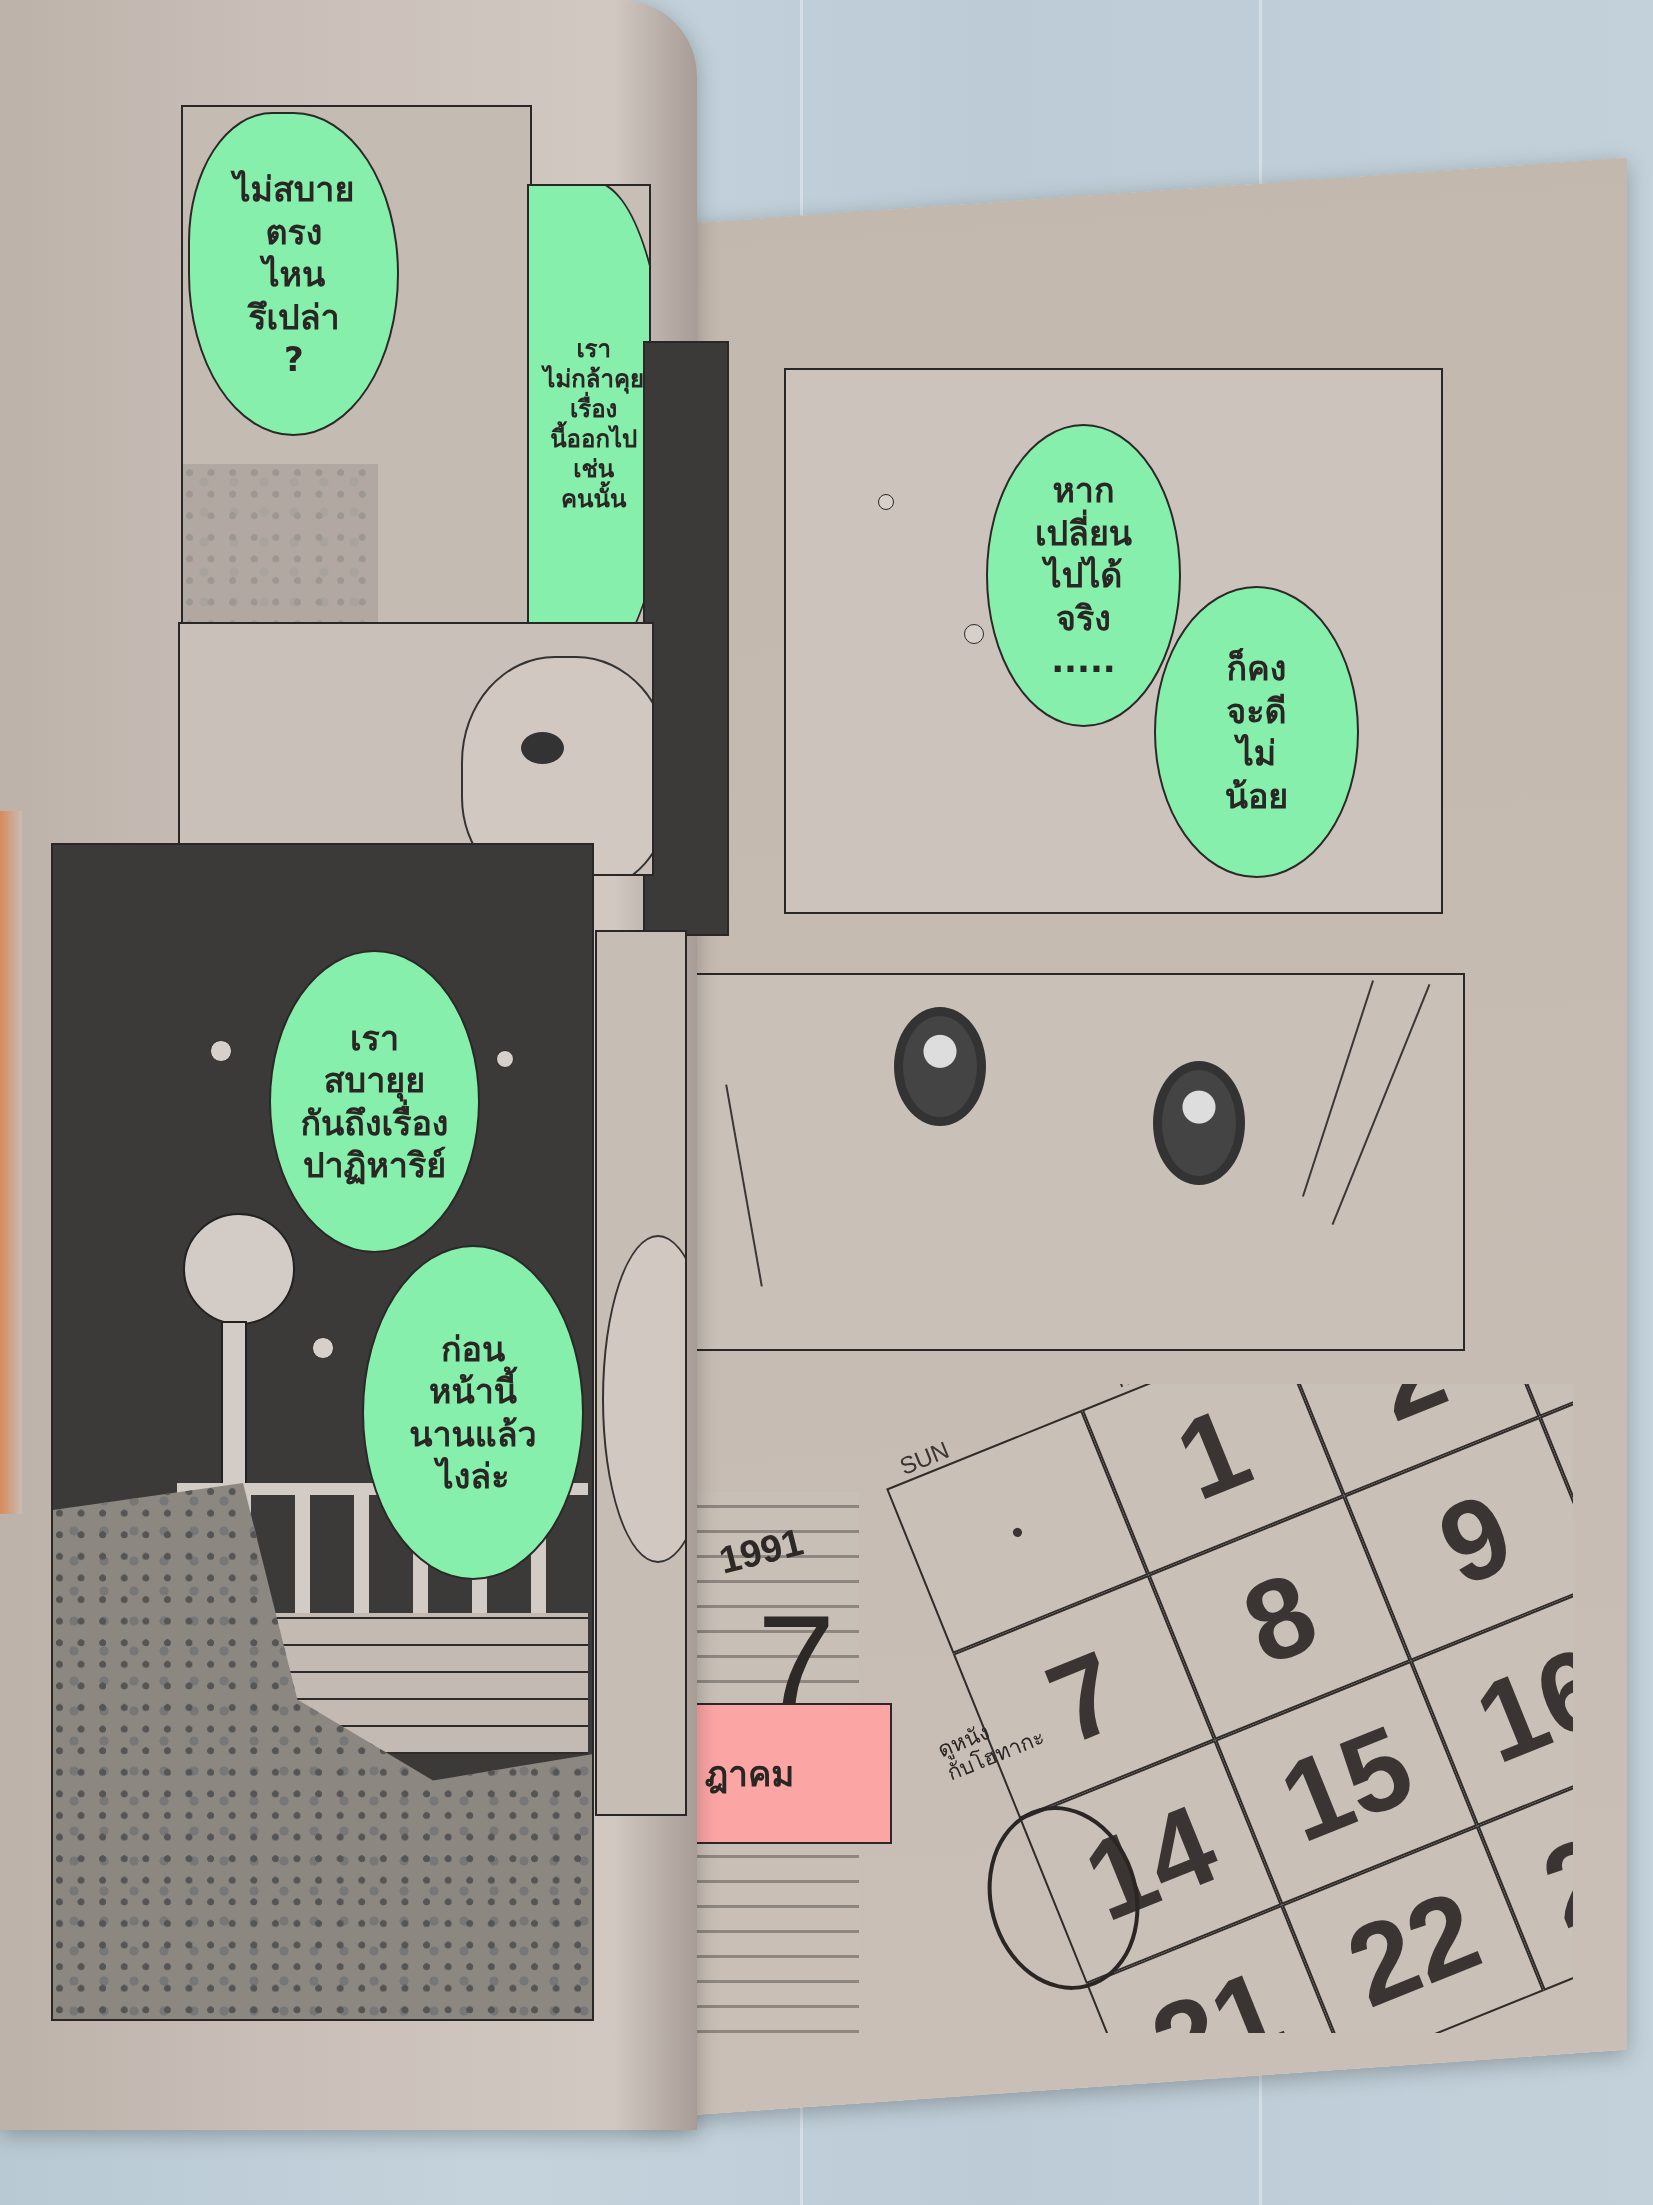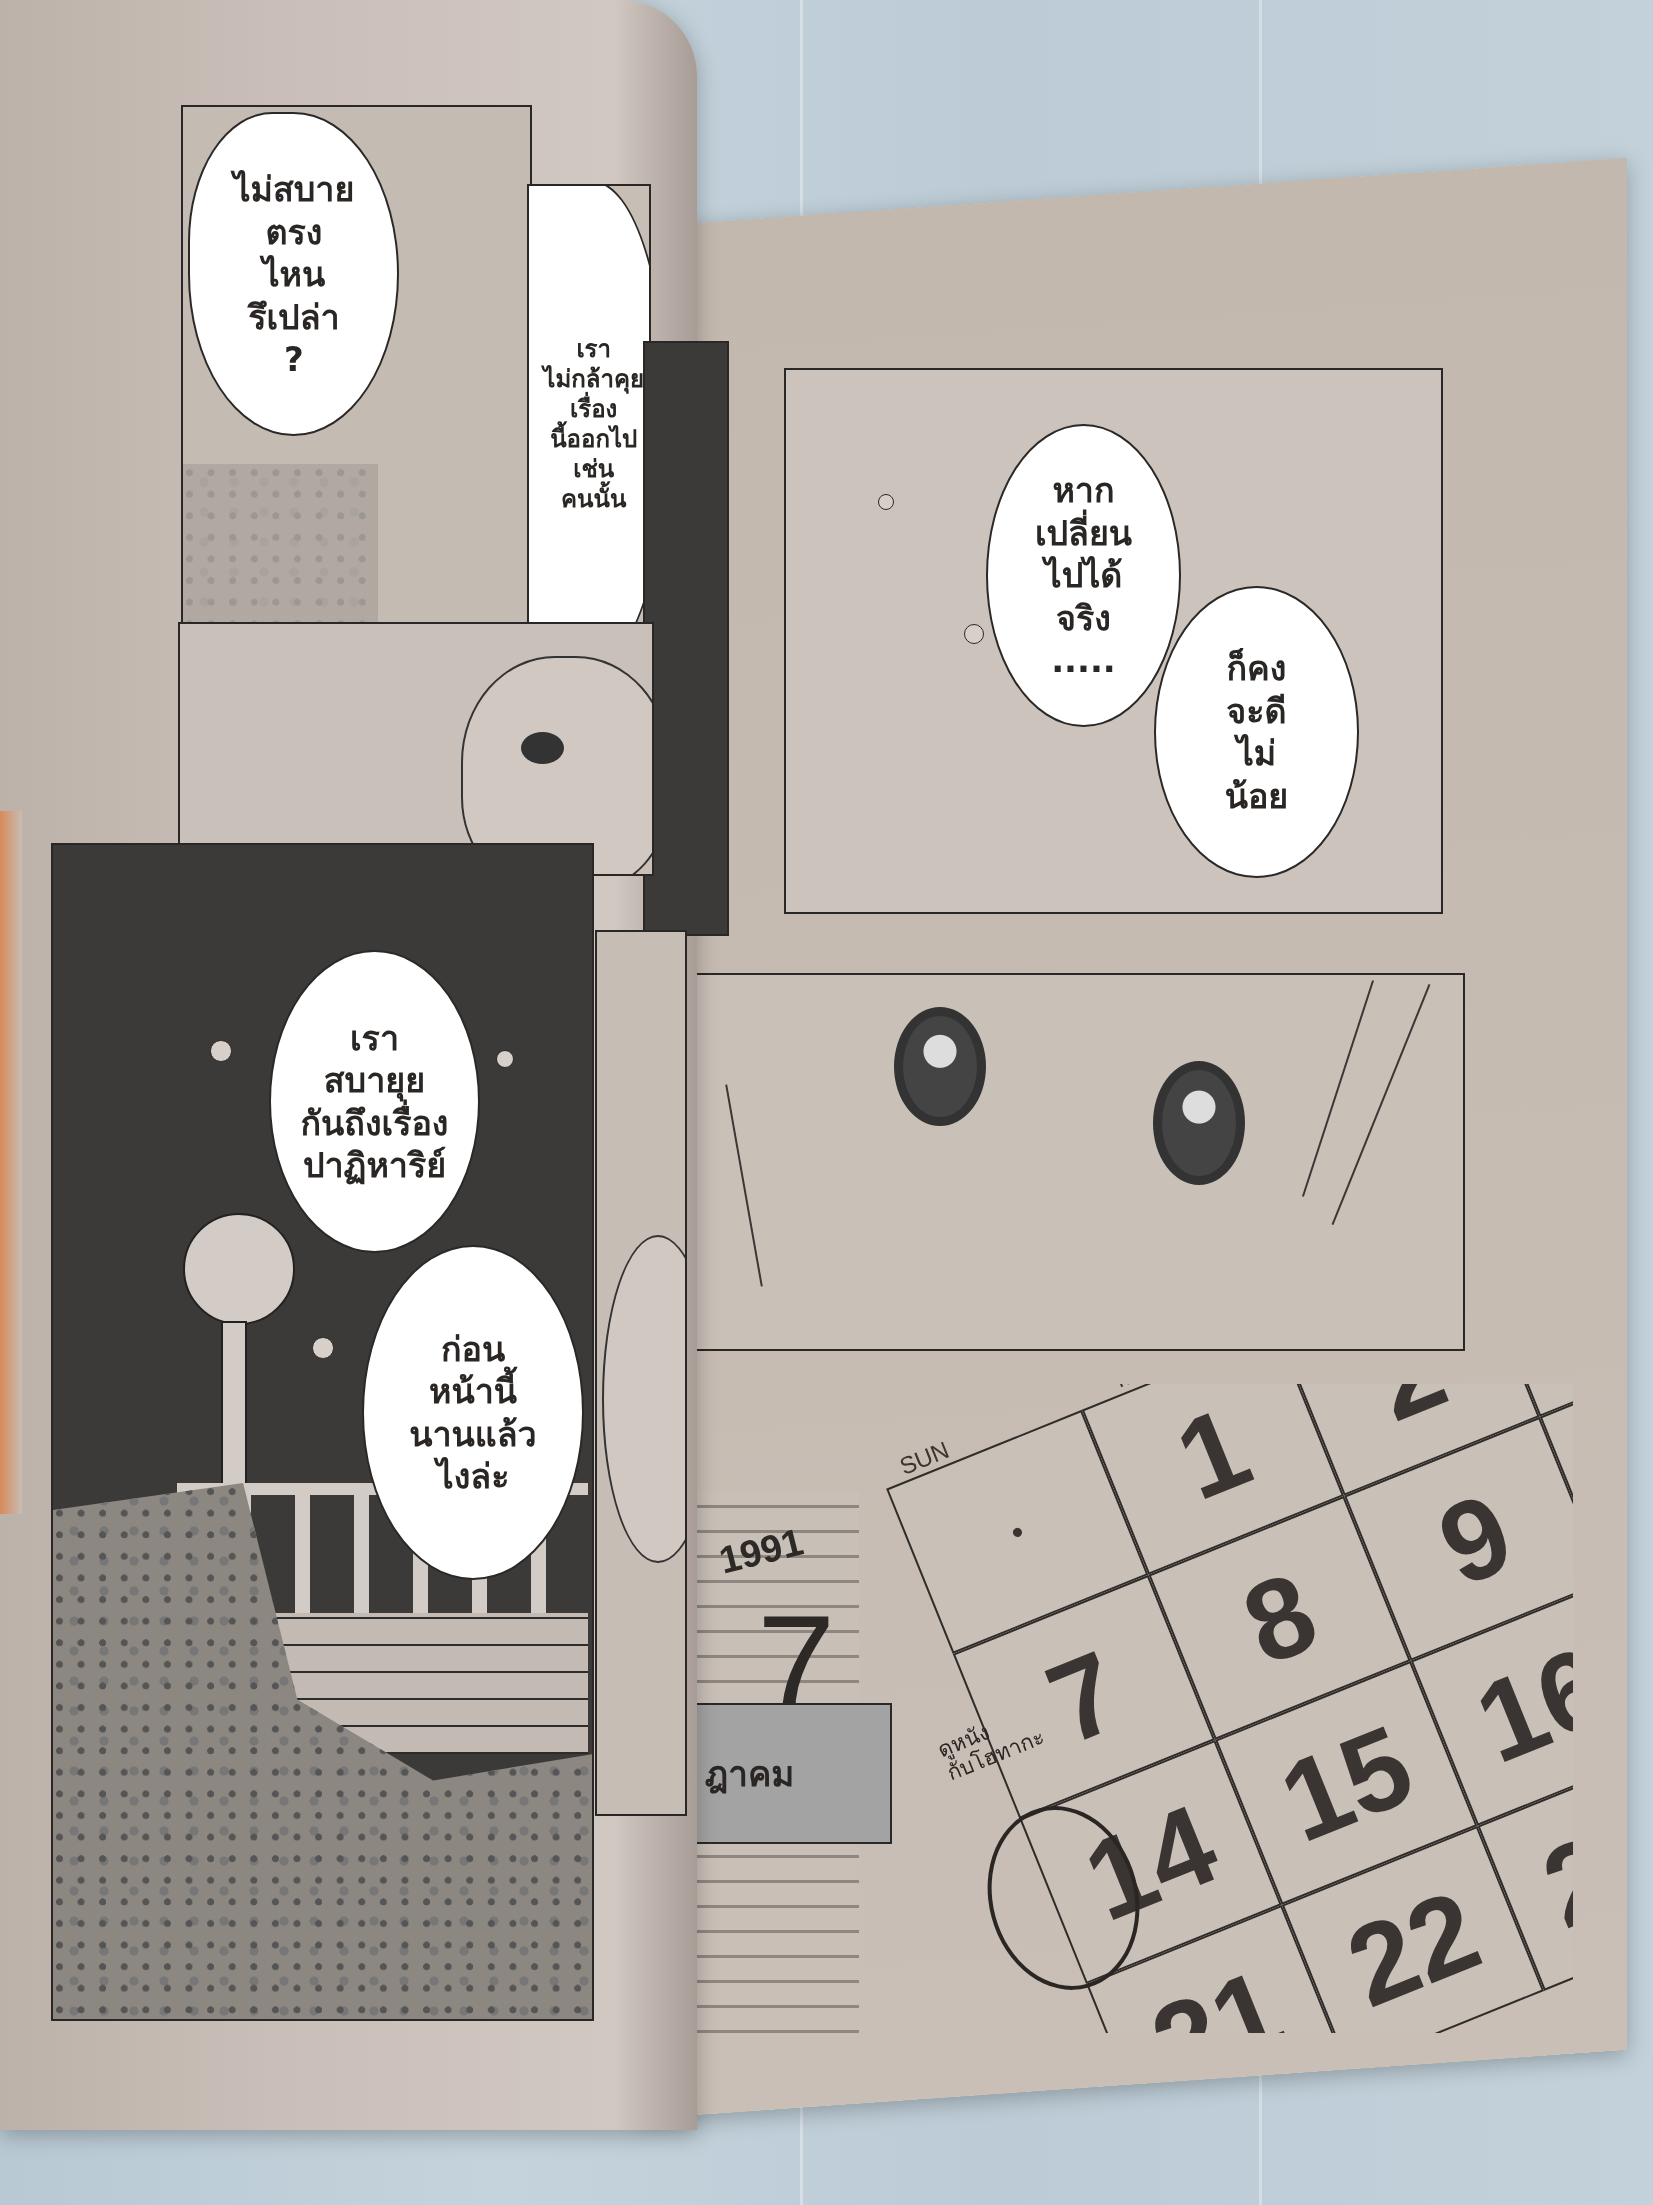--- a/index.html
+++ b/index.html
@@ -9,39 +9,39 @@
   .stripe{position:absolute;top:0;bottom:0;width:3.2px;background:rgba(255,255,255,.35);}
   .page{position:absolute;background:#c7bdb5;box-shadow:0 5.4px 21.6px rgba(0,0,0,.25);}
   #left-page{left:0;top:0;width:697px;height:2130px;border-radius:0 76px 0 0;
     background:linear-gradient(90deg,#bcb2aa 0%,#c9bfb8 40%,#d1c8c1 88%,#a79d96 100%);}
   #right-page{left:638px;top:227px;width:989px;height:1892px;transform:skewY(-4deg);transform-origin:left top;
     background:linear-gradient(180deg,#c3b8ae 0%,#cabfb6 100%);}
   #right-page .inner{position:absolute;inset:0;transform:skewY(4deg);transform-origin:left top;}
   .orange{position:absolute;left:0;top:811px;width:21.6px;height:703px;background:linear-gradient(90deg,#d88a5a,#c7bdb5);}
   .panel{position:absolute;border:2.7px solid #2a2826;box-sizing:border-box;overflow:hidden;background:#cbc3bc;}
   .dark{background:#3c3a39;}
-  .bubble{position:absolute;background:#ffffff;border:2.7px solid #2b2927;border-radius:50%;box-sizing:border-box;
+  .bubble{position:absolute;background:#86efac;border:2.7px solid #2b2927;border-radius:50%;box-sizing:border-box;
     display:flex;flex-direction:column;align-items:center;justify-content:center;
     color:#2a2624;font-size:34px;line-height:1.25;font-weight:bold;}
   .bubble span{display:block;}
   .sfx{position:absolute;font-size:42px;color:#222;font-weight:bold;}
   .dot{position:absolute;border-radius:50%;background:#d7d0ca;border:1.6px solid #2a2826;}
   .hair{position:absolute;border-left:2.2px solid #3a3735;}
   .calendar{position:absolute;left:697px;top:1384px;width:876px;height:649px;overflow:hidden;}
   .cal-grid{position:absolute;left:173px;top:65px;transform:rotate(-22deg);transform-origin:left top;}
   .cal-row{display:flex;}
   .cal-cell{width:211px;height:178px;border:2.2px solid #2f2c2a;box-sizing:border-box;display:flex;align-items:center;justify-content:center;
     font-family:"Liberation Sans",sans-serif;font-weight:bold;font-size:114px;color:#3a3533;background:#c9c0b8;}
   .cal-head{display:flex;font-family:"Liberation Sans",sans-serif;font-size:24px;color:#3a3533;height:43px;align-items:flex-end;}
   .cal-head span{width:211px;padding-left:21.6px;}
   .plaid{position:absolute;left:686px;top:1492px;width:173px;height:541px;
     background:repeating-linear-gradient(0deg,#7a7470 0 3.2px,#c9c0b8 3.2px 25px),repeating-linear-gradient(90deg,#7a7470 0 3.2px,transparent 3.2px 25px);opacity:.75;}
   .year{position:absolute;left:719px;top:1530px;font-size:38px;font-family:"Liberation Sans",sans-serif;font-weight:bold;color:#2c2927;transform:rotate(-14deg);}
   .month{position:absolute;left:757px;top:1584px;font-size:141px;font-family:"Liberation Sans",sans-serif;color:#2c2927;}
-  .label-box{position:absolute;left:692px;top:1703px;width:200px;height:141px;border:2.7px solid #2b2927;background:#a3a3a3;box-sizing:border-box;
+  .label-box{position:absolute;left:692px;top:1703px;width:200px;height:141px;border:2.7px solid #2b2927;background:#fca5a5;box-sizing:border-box;
     display:flex;align-items:center;padding-left:10.8px;font-size:35px;color:#2a2624;font-weight:bold;}
   .note{position:absolute;left:940px;top:1719px;font-size:21.6px;color:#2a2624;transform:rotate(-22deg);line-height:1.15;}
   .circle14{position:absolute;left:989px;top:1805px;width:141px;height:178px;border:4.9px solid #2a2624;border-radius:50%;transform:rotate(-15deg);}
   .texture{position:absolute;background:
      radial-gradient(circle at 30% 40%,#555 0 3.2px,transparent 3.8px),
      radial-gradient(circle at 70% 60%,#777 0 4.3px,transparent 4.9px),#8d8781;background-size:21.6px 21.6px,30px 30px;}
 </style>
 </head>
 <body>
 

